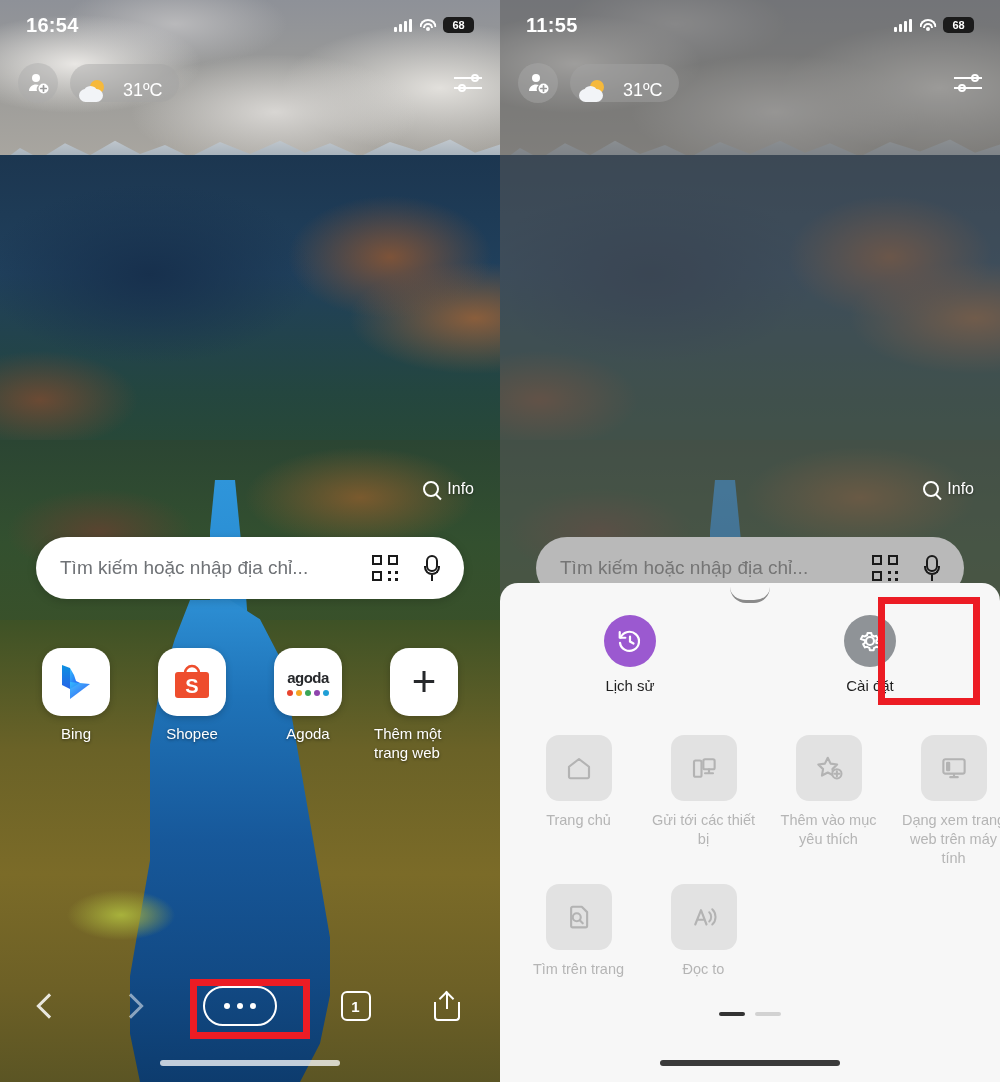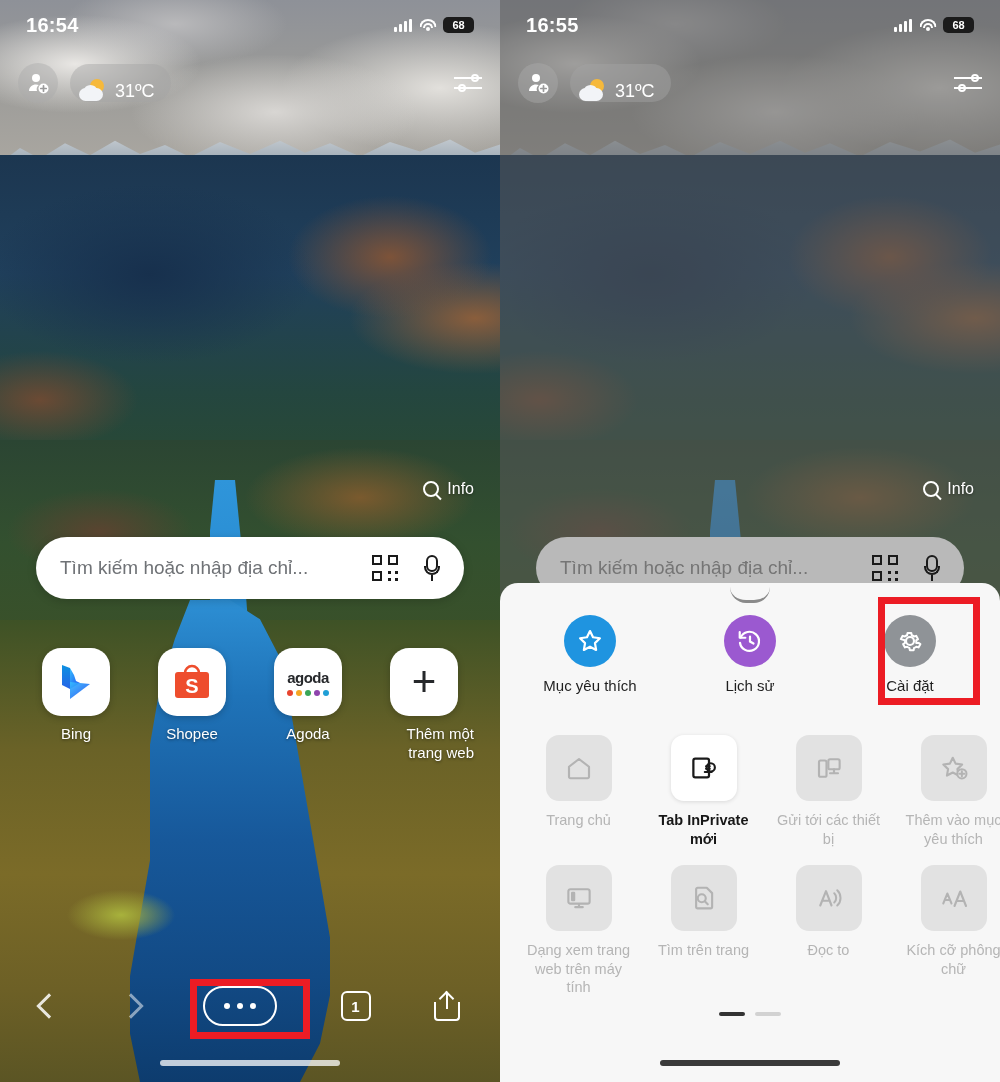--- a/index.html
+++ b/index.html
@@ -106,21 +106,21 @@
     position: absolute; left: 0; top: 58px; width: 100%; height: 50px;
     display: flex; align-items: center; padding: 0 18px; gap: 12px;
   }
   .avatar-chip {
     width: 40px; height: 40px; border-radius: 50%;
     background: rgba(170,170,170,0.45);
     display: flex; align-items: center; justify-content: center; position: relative;
   }
   .weather-chip {
     height: 38px; border-radius: 19px; background: rgba(165,165,165,0.45);
-    display: flex; align-items: center; gap: 8px; padding: 16px 16px 0 9px;
+    display: flex; align-items: flex-start; gap: 16px; padding: 16px 16px 0 9px;
     color: #fff; font-size: 18px; font-weight: 500;
   }
   .sun-cloud { position: relative; width: 28px; height: 24px; }
   .sun-cloud .sun { position: absolute; right: 3px; top: 0; width: 14px; height: 14px;
     border-radius: 50%; background: #f6b93b; }
   .sun-cloud .cl { position: absolute; left: 0; bottom: 2px; width: 24px; height: 13px;
     background: #f2f4f7; border-radius: 8px; }
   .sun-cloud .cl2 { position: absolute; left: 5px; bottom: 7px; width: 13px; height: 11px;
     background: #f2f4f7; border-radius: 50%; }
   .settings-lines { margin-left: auto; width: 28px; height: 22px; position: relative; }
@@ -171,21 +171,21 @@
     position: absolute; left: 26px; top: 648px; width: 448px;
     display: flex; justify-content: space-between;
   }
   .sc { width: 100px; display: flex; flex-direction: column; align-items: center; }
   .sc-tile {
     width: 68px; height: 68px; border-radius: 19px; background: #fff;
     display: flex; align-items: center; justify-content: center;
     box-shadow: 0 2px 7px rgba(0,0,0,.22);
   }
   .sc-label {
-    margin-top: 9px; color: #fff; font-size: 15px; text-align: right; line-height: 1.25;
+    margin-top: 9px; color: #fff; font-size: 15px; text-align: left; line-height: 1.25;
     text-shadow: 0 1px 3px rgba(0,0,0,.5);
   }
   .plus { font-size: 42px; font-weight: 300; color: #26282b; line-height: 1; }
   .agoda-logo { display: flex; flex-direction: column; align-items: center; gap: 4px; }
   .agoda-text { font-size: 15px; font-weight: 600; color: #26282b; letter-spacing: -.5px; }
   .agoda-dots { display: flex; gap: 3.2px; }
   .agoda-dots i { width: 6px; height: 6px; border-radius: 50%; display: block; }
 
   
   .news-row {
@@ -441,21 +441,21 @@
       <div class="wall-mtn"></div>
       <div class="wall-mid"></div>
       <div class="wall-forest"></div>
       <div class="wall-riverNarrow"></div>
       <div class="wall-lake"></div>
       <div class="wall-shore"></div>
     </div>
     <div class="dim"></div>
 
     <div class="statusbar">
-      <div class="clock">16:55</div>
+      <div class="clock">11:55</div>
       <div class="status-right">
         <span class="bars">
             <i></i>
             <i></i>
             <i></i>
             <i></i>
           </span>
         <span class="wifi">
             <span></span>
             <span></span>
@@ -511,28 +511,20 @@
           <i class="arc"></i>
           <i class="stem"></i>
       </span>
     </div>
 
     <div class="sheet">
       <div class="sheet-handle"></div>
 
       <div class="quick-row">
         <div class="quick">
-          <span class="quick-circle" style="background:#1f94e0">
-            <svg width="28" height="28" viewBox="0 0 24 24">
-                <path d="M12 3.5l2.6 5.3 5.9.85-4.25 4.15 1 5.85L12 16.9l-5.25 2.75 1-5.85L3.5 9.65l5.9-.85z" fill="none" stroke="#fff" stroke-width="1.9" stroke-linejoin="round"></path>
-              </svg>
-          </span>
-          <span class="quick-label">Mục yêu thích</span>
-        </div>
-        <div class="quick">
           <span class="quick-circle" style="background:#9b59d0">
             <svg width="28" height="28" viewBox="0 0 24 24">
                 <path d="M4 9a8.2 8.2 0 1 1-.6 4.5" fill="none" stroke="#fff" stroke-width="1.9" stroke-linecap="round"></path>
                 <path d="M3.2 4.4V9.2H8" fill="none" stroke="#fff" stroke-width="1.9" stroke-linecap="round" stroke-linejoin="round"></path>
                 <path d="M12 8.3v4.2l3 1.7" fill="none" stroke="#fff" stroke-width="1.9" stroke-linecap="round"></path>
               </svg>
           </span>
           <span class="quick-label">Lịch sử</span>
         </div>
         <div class="quick">
@@ -548,30 +540,20 @@
 
       <div class="grid">
 
         <div class="cell">
           <span class="cell-tile">
             <svg width="30" height="30" viewBox="0 0 24 24">
                 <path d="M4 11l8-6.2 8 6.2V19a1.2 1.2 0 0 1-1.2 1.2H5.2A1.2 1.2 0 0 1 4 19z" fill="none" stroke="#b3b3b3" stroke-width="1.7" stroke-linejoin="round"></path>
               </svg>
           </span>
           <span class="cell-label">Trang chủ</span>
-        </div>
-        <div class="cell">
-          <span class="cell-tile active">
-            <svg width="30" height="30" viewBox="0 0 24 24">
-                <path d="M5 4.5h9.5a1.5 1.5 0 0 1 1.5 1.5v12a1.5 1.5 0 0 1-1.5 1.5H5A1.5 1.5 0 0 1 3.5 18V6A1.5 1.5 0 0 1 5 4.5z" fill="none" stroke="#1a1a1a" stroke-width="1.8"></path>
-                <circle cx="17.4" cy="11.5" r="3.3" fill="none" stroke="#1a1a1a" stroke-width="1.7"></circle>
-                <path d="M13.6 10.6h3M13.6 12.6h3M12.6 15.2h5.5" stroke="#1a1a1a" stroke-width="1.6" stroke-linecap="round"></path>
-              </svg>
-          </span>
-          <span class="cell-label active">Tab InPrivate mới</span>
         </div>
         <div class="cell">
           <span class="cell-tile">
             <svg width="30" height="30" viewBox="0 0 24 24">
                 <rect x="4" y="6" width="6" height="13" rx="1.3" fill="none" stroke="#b3b3b3" stroke-width="1.7"></rect>
                 <rect x="11.5" y="5" width="9" height="8" rx="1.3" fill="none" stroke="#b3b3b3" stroke-width="1.7"></rect>
                 <path d="M16 13v3.2M12.8 16.2h6.4" stroke="#b3b3b3" stroke-width="1.7" stroke-linecap="round"></path>
               </svg>
           </span>
           <span class="cell-label">Gửi tới các thiết bị</span>
@@ -610,29 +592,20 @@
         </div>
         <div class="cell">
           <span class="cell-tile">
             <svg width="30" height="30" viewBox="0 0 24 24">
                 <path d="M5 18l4.6-11.5L14 18M6.8 14.2h5.8" fill="none" stroke="#b3b3b3" stroke-width="1.7" stroke-linejoin="round" stroke-linecap="round"></path>
                 <path d="M16.2 8.2a5.2 5.2 0 0 1 0 7.4M18.6 5.8a8.4 8.4 0 0 1 0 12.2" fill="none" stroke="#b3b3b3" stroke-width="1.6" stroke-linecap="round"></path>
               </svg>
           </span>
           <span class="cell-label">Đọc to</span>
         </div>
-        <div class="cell">
-          <span class="cell-tile">
-            <svg width="30" height="30" viewBox="0 0 24 24">
-                <path d="M3.4 16.4l3.3-8 3.3 8M4.6 13.6h4.2" fill="none" stroke="#b3b3b3" stroke-width="1.6" stroke-linejoin="round" stroke-linecap="round"></path>
-                <path d="M12.4 18.4l4.6-11.6 4.6 11.6M14.1 14.4h5.8" fill="none" stroke="#b3b3b3" stroke-width="1.7" stroke-linejoin="round" stroke-linecap="round"></path>
-              </svg>
-          </span>
-          <span class="cell-label">Kích cỡ phông chữ</span>
-        </div>
       </div>
 
       <div class="pager">
         <i class="on"></i>
         <i></i>
       </div>
 
       <div class="homeindicator dark"></div>
     </div>
 

